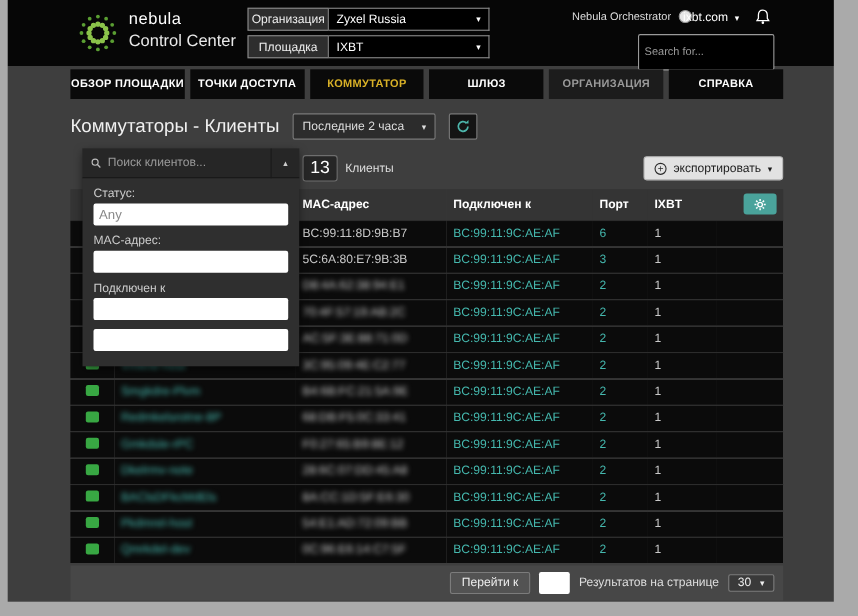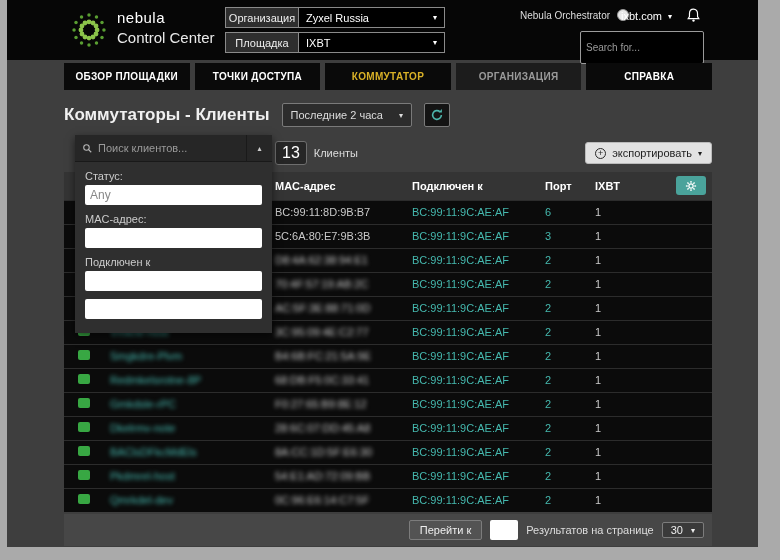--- a/index.html
+++ b/index.html
@@ -34,21 +34,21 @@
 
   
   .content { position:absolute; left:57px; top:60px; width:648px; }
 
   .tabs { display:flex; gap:5px; margin-top:3px; }
   .tab { flex:1; height:27px; background:#0a0a0a; color:#fff; font-size:10px; font-weight:bold; letter-spacing:.3px; display:flex; align-items:center; justify-content:center; cursor:pointer; }
   .tab.active { color:#d9b127; }
   .tab.disabled { color:#9a9a9a; background:#1c1c1c; }
 
   .title-row { display:flex; align-items:center; gap:12px; margin-top:13px; }
-  .page-title { font-size:17px; font-weight:700; color:#f0f0f0; }
+  .page-title { font-size:17px; font-weight:400; color:#f0f0f0; }
   .time-select { height:24px; background:#2c2c2c; border:1px solid #7a7a7a; color:#ddd; font-size:11px; display:flex; align-items:center; gap:16px; padding:0 8px; border-radius:2px; cursor:pointer; }
   .time-select .caret { font-size:8px; }
   .refresh-btn { width:26px; height:24px; background:#141414; border:1px solid #7a7a7a; border-radius:2px; display:flex; align-items:center; justify-content:center; cursor:pointer; }
 
   .toolbar { display:flex; align-items:center; margin-top:15px; padding-left:211px; height:22px; }
   .count-badge { background:#262626; border:1px solid #6e6e6e; border-radius:3px; color:#fff; font-size:16px; padding:2px 6px; margin-right:7px; }
   .count-label { color:#ddd; font-size:11px; }
   .export-btn { margin-left:auto; background:#e2e2e2; color:#1d1d1d; border:1px solid #bbb; border-radius:3px; font-size:11px; height:22px; display:flex; align-items:center; gap:6px; padding:0 9px; cursor:pointer; }
   .circle-plus { width:11px; height:11px; border:1px solid #2a2a2a; border-radius:50%; display:flex; align-items:center; justify-content:center; font-size:9px; line-height:1; color:#2a2a2a; }
   .export-btn .caret { font-size:8px; }
@@ -168,20 +168,21 @@
       </svg>
     </div>
   </div>
 
   <div class="content">
 
     <div class="tabs">
       <div class="tab">ОБЗОР ПЛОЩАДКИ</div>
       <div class="tab">ТОЧКИ ДОСТУПА</div>
       <div class="tab active">КОММУТАТОР</div>
+      <div class="tab">ШЛЮЗ</div>
       <div class="tab disabled">ОРГАНИЗАЦИЯ</div>
       <div class="tab">СПРАВКА</div>
     </div>
 
     <div class="title-row">
       <div class="page-title">Коммутаторы - Клиенты</div>
       <div class="time-select">
         <span>Последние 2 часа</span>
         <span class="caret">▾</span>
       </div>

